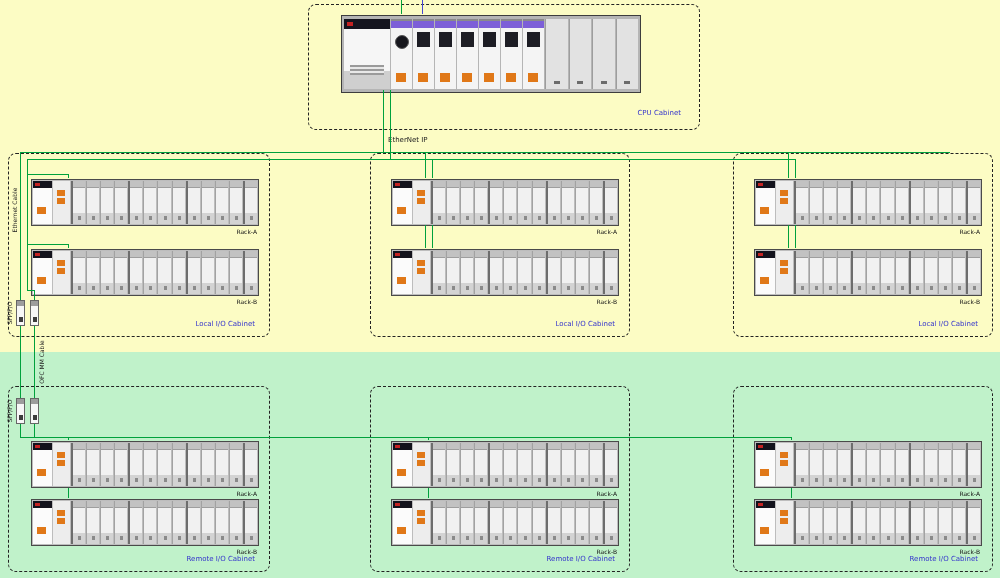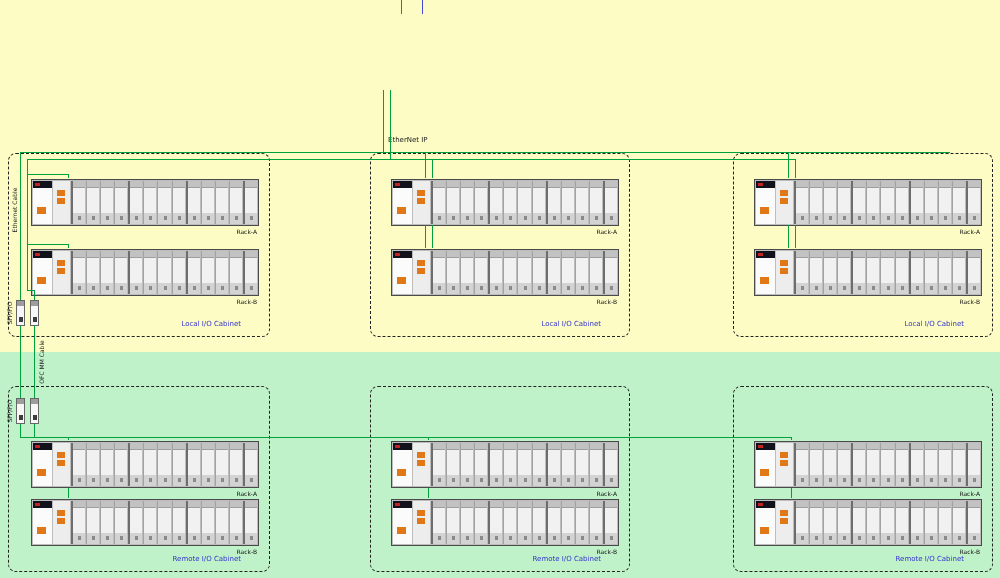--- a/index.html
+++ b/index.html
@@ -3,21 +3,21 @@
 <meta charset="utf-8">
 <style>
   *{margin:0;padding:0;box-sizing:border-box}
   html,body{width:1000px;height:578px;overflow:hidden;font-family:"DejaVu Sans",sans-serif}
   .canvas{position:relative;width:1000px;height:578px;background:#fff}
   .zone{position:absolute;left:0;width:1000px;z-index:0}
   #zone-top{top:0;height:352px;background:var(--zone-local,#fcfcc4)}
   #zone-bottom{top:352px;height:226px;background:var(--zone-remote,#c0f2ca)}
   .cabinet{position:absolute;border:1px dashed #222;border-radius:8px;z-index:1}
   .cab-label{position:absolute;font-size:7px;color:var(--cabinet-label,#3434cc);white-space:nowrap}
-  .io-cab .cab-label{right:28px;bottom:8px}
+  .io-cab .cab-label{right:14px;bottom:8px}
   #cab-cpu .cab-label{right:18px;bottom:12px}
   
   .rack{position:absolute;width:228px;height:47px;background:#bdbdbd;border:1px solid #4a4a4a;display:flex;padding:1px;gap:1px}
   .rack-label{position:absolute;right:12px;font-size:6px;color:#111;white-space:nowrap}
   .m-comm{width:19px;position:relative;background:linear-gradient(#12121c 0 7px,#fbfbfb 7px)}
   .m-comm::before{content:"";position:absolute;left:2px;top:2px;width:5px;height:3px;background:#c32222}
   .m-comm::after{content:"";position:absolute;left:4px;top:26px;width:9px;height:7px;background:var(--module-orange,#e07818)}
   .m-adapter{width:17px;position:relative;background:#ededed}
   .m-adapter::before{content:"";position:absolute;left:4px;top:9px;width:8px;height:6px;background:var(--module-orange,#e07818)}
   .m-adapter::after{content:"";position:absolute;left:4px;top:17px;width:8px;height:6px;background:var(--module-orange,#e07818)}
@@ -50,20 +50,37 @@
   .wire-blue{stroke:var(--wire-blue,#4646d4)}
 </style>
 </head>
 <body>
 
 <div class="canvas">
 
   <div id="zone-top" class="zone"></div>
   <div id="zone-bottom" class="zone"></div>
 
+  <div class="cabinet" id="cab-cpu" style="left:308px;top:4px;width:392px;height:126px">
+    <div class="cpu-rack">
+      <div class="c-psu"></div>
+      <div class="c-cpu"></div>
+      <div class="c-mod"></div>
+      <div class="c-mod"></div>
+      <div class="c-mod"></div>
+      <div class="c-mod"></div>
+      <div class="c-mod"></div>
+      <div class="c-mod"></div>
+      <div class="c-fill"></div>
+      <div class="c-fill"></div>
+      <div class="c-fill"></div>
+      <div class="c-fill"></div>
+    </div>
+    <span class="cab-label">CPU Cabinet</span>
+  </div>
 
   <span id="ethernet-ip-label">EtherNet IP</span>
 
   <div class="cabinet io-cab" style="left:8px;top:153px;width:262px;height:184px">
     <div class="rack" style="left:22px;top:25px">
         <div class="m-comm"></div>
         <div class="m-adapter"></div>
         <div class="m-slot grp"></div>
         <div class="m-slot"></div>
         <div class="m-slot"></div>

